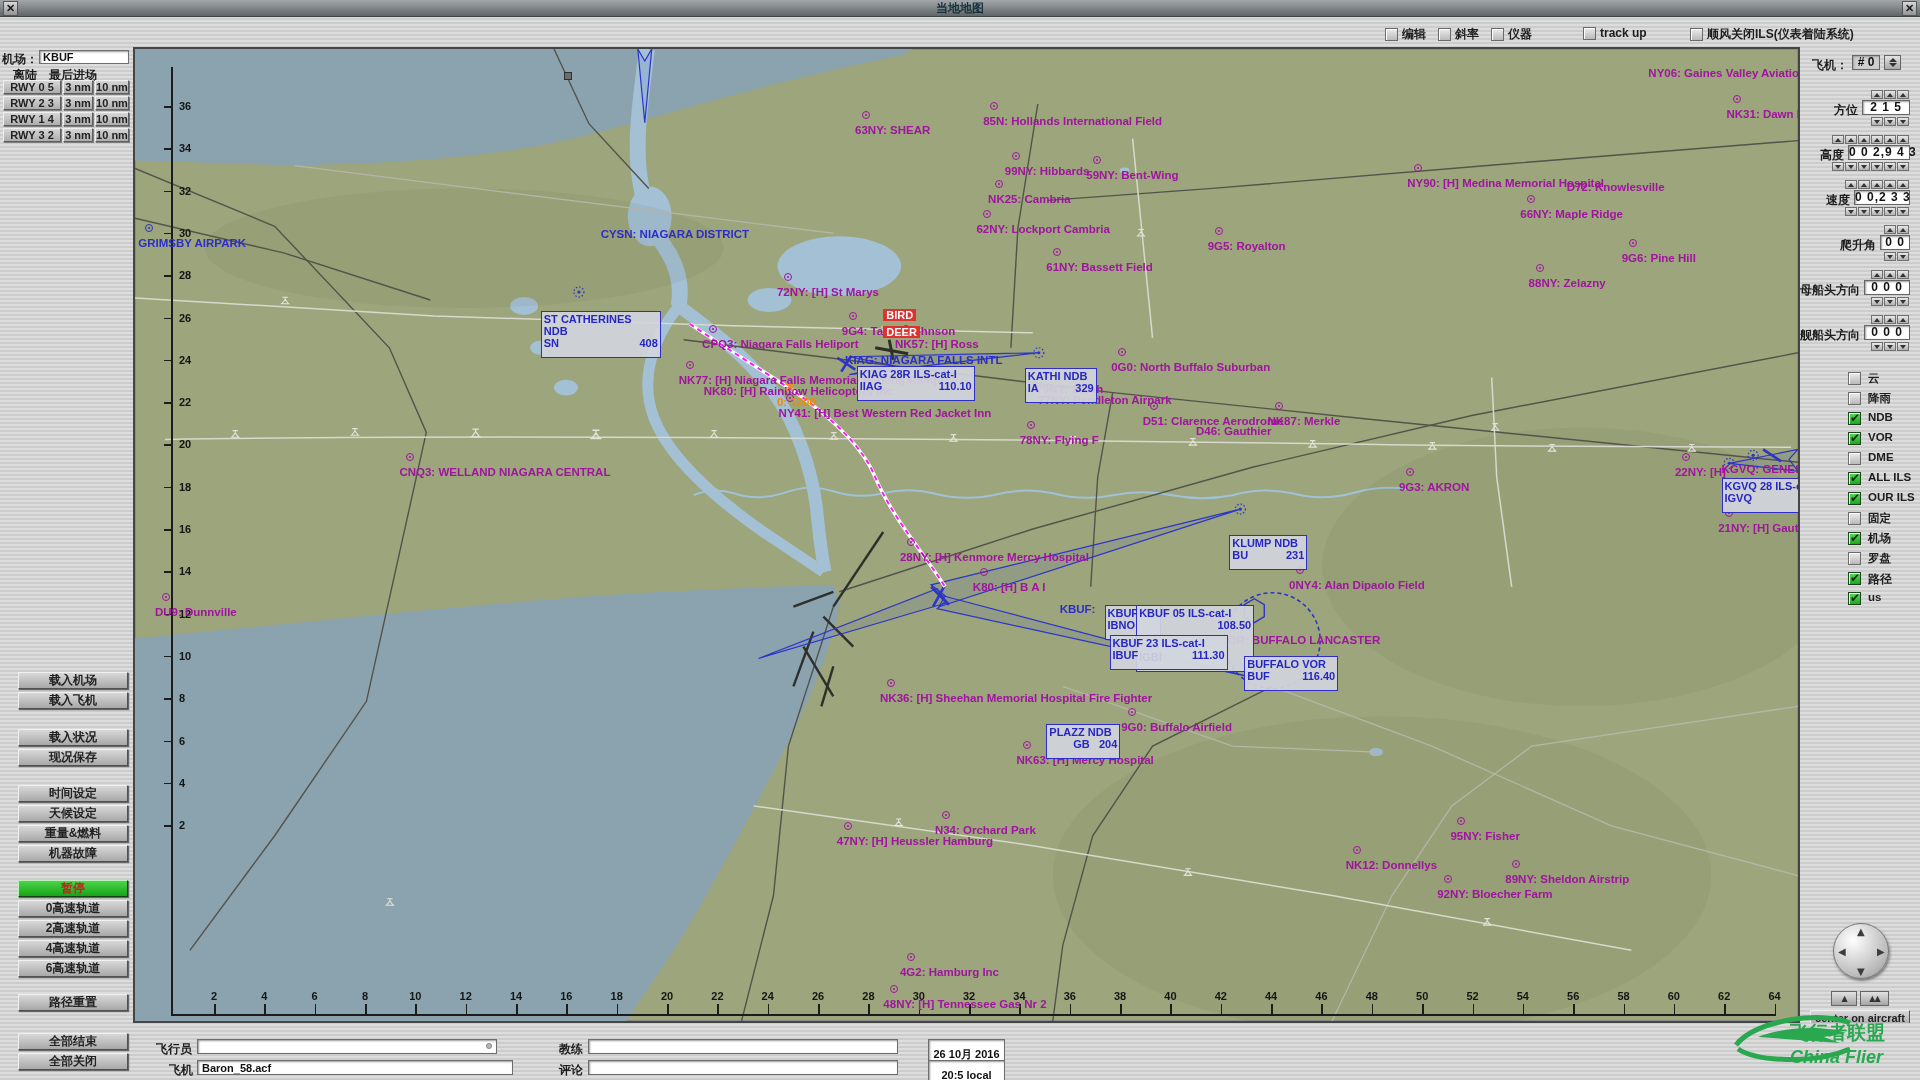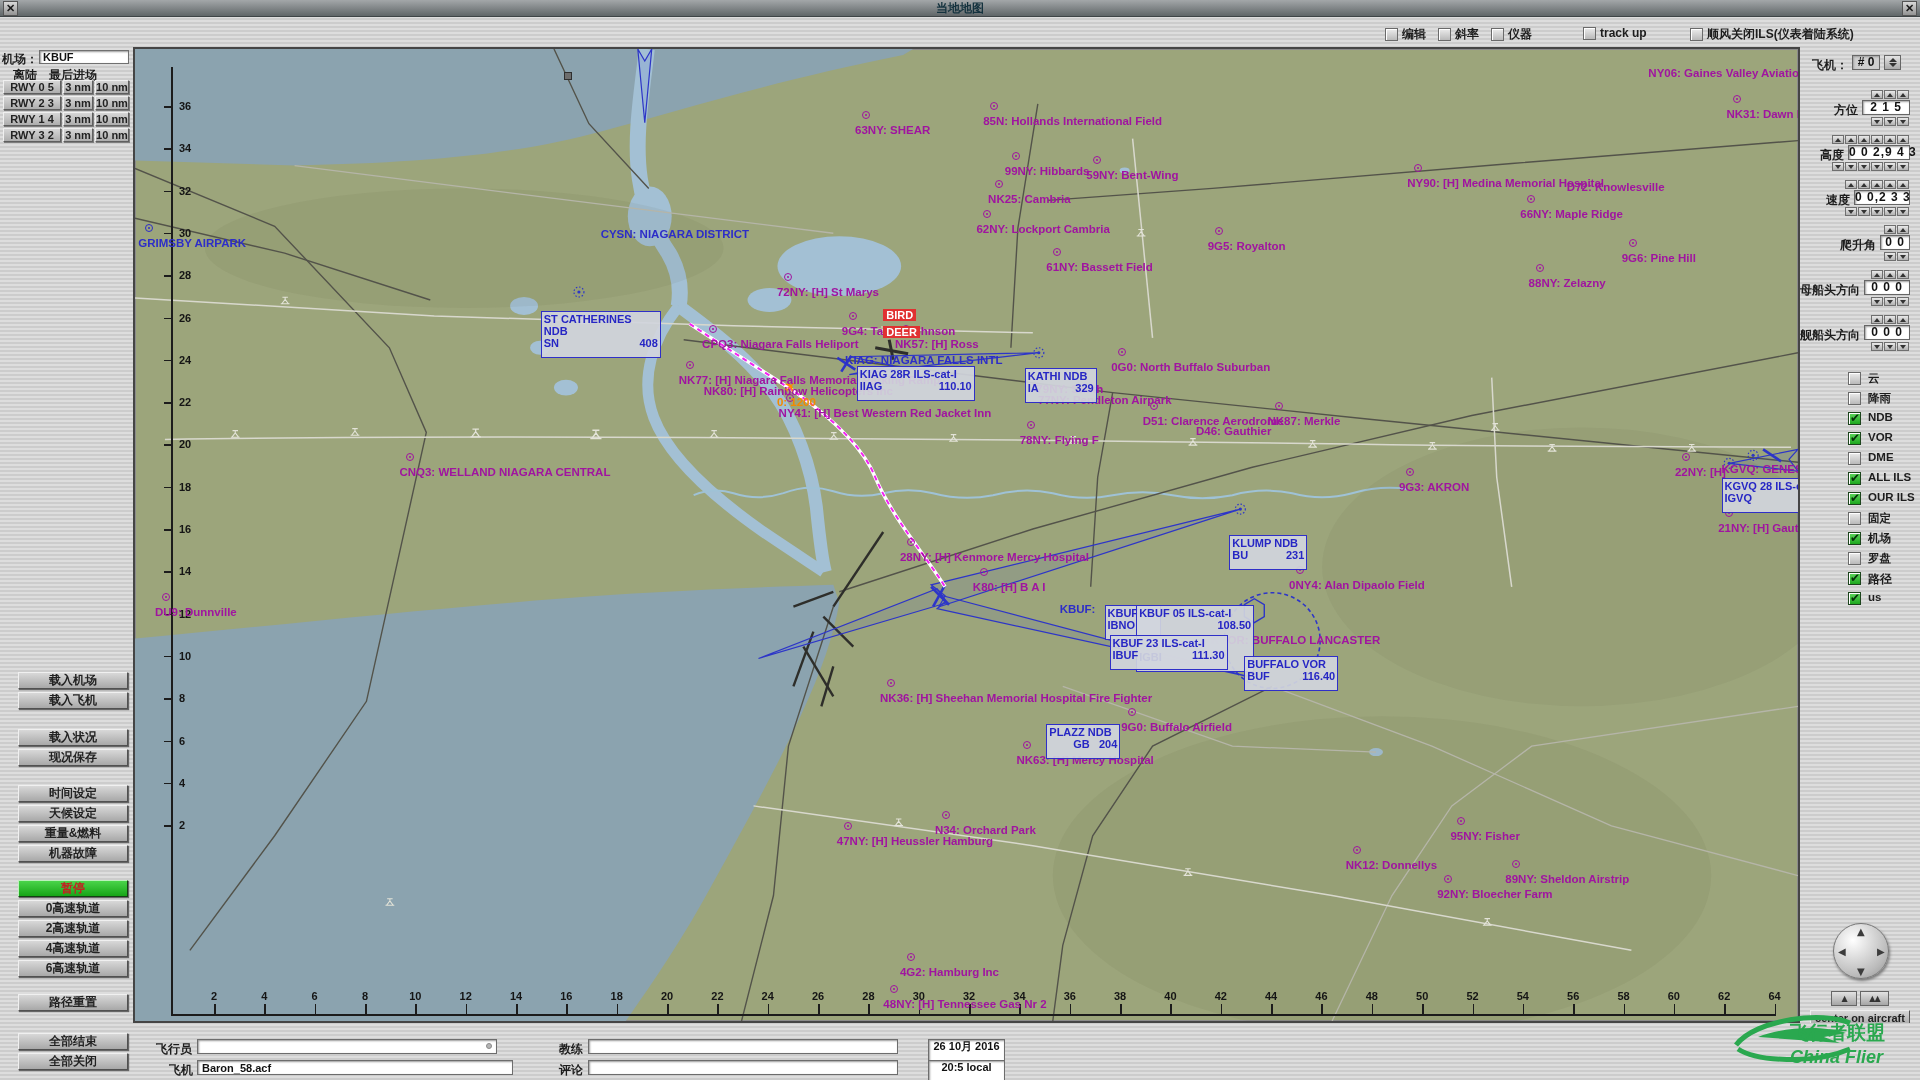--- a/index.html
+++ b/index.html
@@ -53,21 +53,21 @@
 .arr.dn::after{content:"";position:absolute;left:1.5px;top:1.5px;border-left:3.5px solid transparent;border-right:3.5px solid transparent;border-top:4.5px solid #333}
 .spinbtn{position:absolute;width:17px;height:15px;background:linear-gradient(#e4e4e4,#a9a9a9);border:1px solid #666;cursor:pointer}
 .spinbtn::before{content:"";position:absolute;left:4px;top:2px;border-left:4px solid transparent;border-right:4px solid transparent;border-bottom:4px solid #333}
 .spinbtn::after{content:"";position:absolute;left:4px;bottom:2px;border-left:4px solid transparent;border-right:4px solid transparent;border-top:4px solid #333}
 .pan{position:absolute;left:33px;top:876px;width:56px;height:56px;border-radius:50%;background:radial-gradient(circle at 35% 30%,#ffffff,#b9b9b9 70%,#8d8d8d);border:1px solid #777;box-shadow:1px 2px 3px #777;cursor:pointer}
 .pan span{position:absolute;font:10px "DejaVu Sans",sans-serif;color:#3c3c3c}
 .zbtn{position:absolute;top:944px;height:15px;background:linear-gradient(#e2e2e2,#a5a5a5);border:1px solid #666;font:8px/13px "DejaVu Sans",sans-serif;text-align:center;color:#333;cursor:pointer;letter-spacing:-1px}
 .cntbtn{position:absolute;left:10px;top:963px;width:100px;height:16px;background:linear-gradient(#d8d8d8,#a8a8a8);border:1px solid;border-color:#efefef #555 #555 #efefef;font:bold 11px/14px "Liberation Sans",sans-serif;text-align:center;color:#222;cursor:pointer}
 
 .bb-lab{position:absolute;font:bold 12px "Liberation Sans",sans-serif;color:#1d1d1d}
-.bb-box{position:absolute;height:32px;background:#fff;border:1px solid #6d6d6d;box-shadow:inset 1px 1px 2px #9a9a9a;font:bold 11px/13px "Liberation Sans",sans-serif;color:#111;padding:0 4px}
+.bb-box{position:absolute;height:32px;background:#fff;border:1px solid #6d6d6d;box-shadow:inset 1px 1px 2px #9a9a9a;font:bold 11px/13px "Liberation Sans",sans-serif;color:#111;padding:8px 4px}
 .bb-box.center{text-align:center}
 input.bb-in{position:absolute;height:15px;background:#fff;border:1px solid #6d6d6d;box-shadow:inset 1px 1px 2px #9a9a9a;font:bold 11px "Liberation Sans",sans-serif;color:#111;padding:0 4px}
 .dot{position:absolute;width:6px;height:6px;border-radius:50%;background:#b5b5b5;border:1px solid #8a8a8a}
 .logo{position:absolute;left:1728px;top:1003px;width:190px;height:75px;z-index:9;pointer-events:none}
 </style>
 </head>
 <body>
 
 <div id="page">
 

